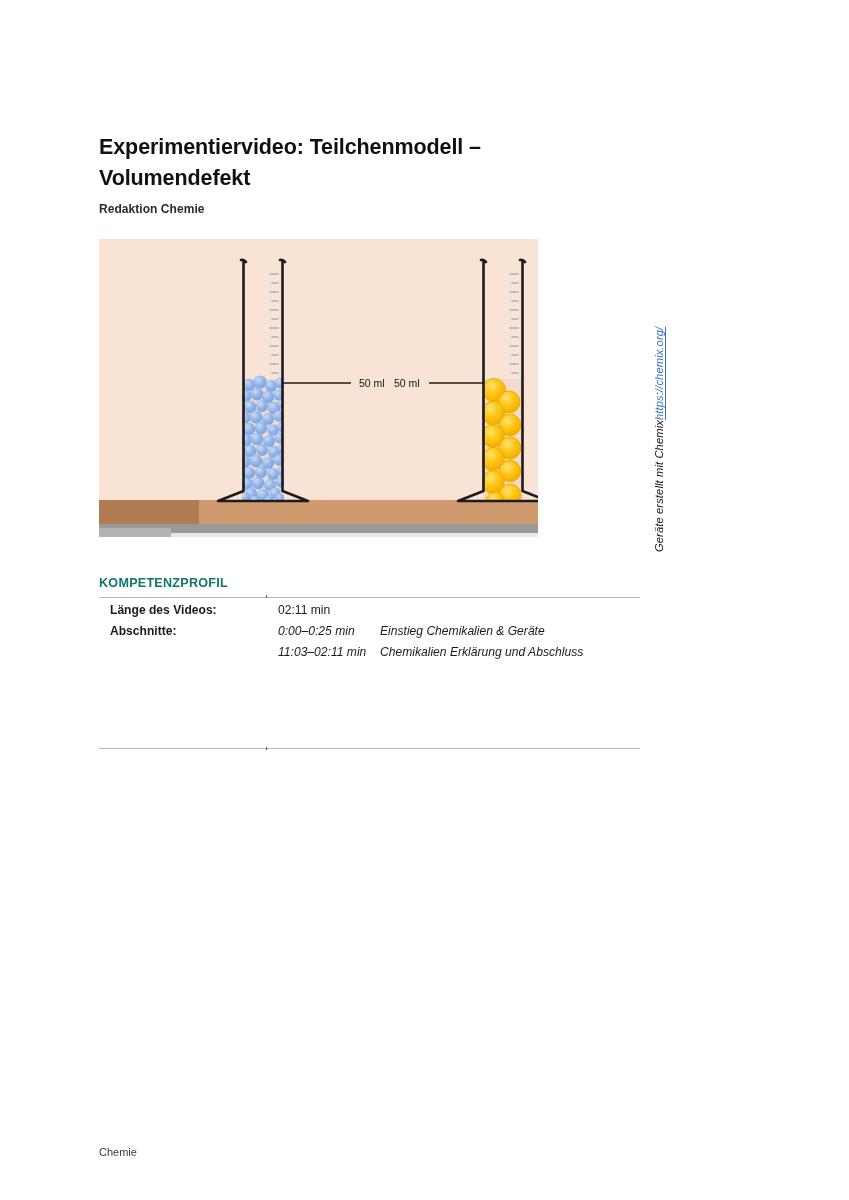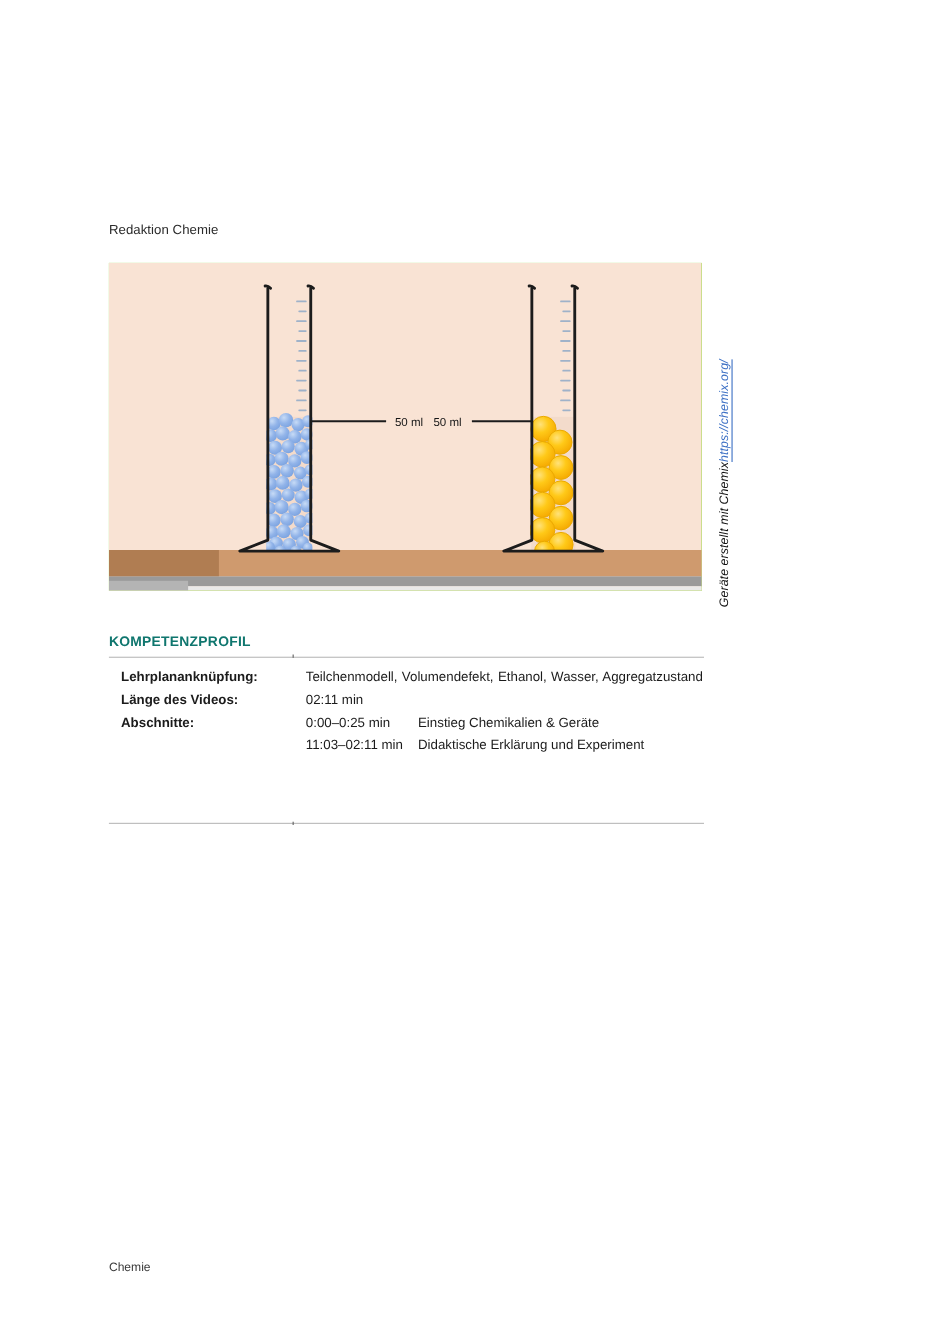--- a/index.html
+++ b/index.html
@@ -34,30 +34,31 @@
     letter-spacing: -0.1px;
     color: #111111;
   }
   .author {
     position: absolute;
     left: 99px;
     top: 202px;
     font-size: 12px;
     color: #2b2b2b;
     letter-spacing: 0.05px;
+    font-weight: bold;
   }
 
   
   .figure {
     position: absolute;
     left: 99px;
     top: 239px;
-    width: 539px;
+    width: 439px;
     height: 298px;
-    background: #84cc16;
+    background: #bef264;
     overflow: hidden;
   }
   .fig-svg { display:block; width:539px; height:298px; }
 
   
   .credit {
     position: absolute;
     left: 653px;
     top: 300px;
     height: 252px;
@@ -134,38 +135,39 @@
     background: #5f5f5f;
   }
   .rule-tick.t1 { top: 595px; }
   .rule-tick.t2 { top: 747px; }
 
   
   .seg {
     border-collapse: collapse;
     font-size: 12.1px;
   }
-  .seg td { padding: 0; line-height: 1.72; vertical-align: top; }
+  .seg td { padding: 0; line-height: 1.72; vertical-align: top; font-style: italic; }
   .seg td.time { width: 102px; white-space: nowrap; }
   .seg td.desc { white-space: nowrap; }
 
   
   .footer {
     position: absolute;
     left: 99px;
     top: 1146px;
     font-size: 11px;
     color: #3a3a3a;
   }
 </style>
 </head>
 <body>
 
 <div class="page">
 
+  <h1 class="title">Experimentiervideo: Teilchenmodell – Volumendefekt</h1>
   <div class="author">Redaktion Chemie</div>
 
   <div class="figure">
     <svg class="fig-svg" viewBox="0 0 539 298" xmlns="http://www.w3.org/2000/svg">
       <defs>
         <radialGradient id="ballG" cx="38%" cy="32%" r="72%">
           <stop offset="0%" stop-color="#ffe27a"></stop>
           <stop offset="45%" stop-color="#ffc918"></stop>
           <stop offset="100%" stop-color="#f5a800"></stop>
         </radialGradient>
@@ -322,40 +324,36 @@
       <a href="#">https://chemix.org/</a>
   </div>
 
   <div class="kp-heading">KOMPETENZPROFIL</div>
 
   <div class="rule-top"></div>
   <div class="rule-tick t1"></div>
 
   <table class="kp-table">
     <tbody>
-      <tr class="row-first">
-        <td class="label">Lehrplananknüpfung:</td>
-        <td class="value justify">Teilchenmodell, Volumendefekt, Ethanol, Wasser, Aggregatzustand</td>
-      </tr>
       <tr>
         <td class="label">Länge des Videos:</td>
         <td class="value">02:11 min</td>
       </tr>
       <tr>
         <td class="label">Abschnitte:</td>
         <td class="value">
           <table class="seg">
             <tbody>
               <tr>
                 <td class="time">0:00–0:25 min</td>
                 <td class="desc">Einstieg Chemikalien &amp; Geräte</td>
               </tr>
               <tr>
                 <td class="time">11:03–02:11 min</td>
-                <td class="desc">Didaktische Erklärung und Experiment</td>
+                <td class="desc">Chemikalien Erklärung und Abschluss</td>
               </tr>
             </tbody>
           </table>
         </td>
       </tr>
     </tbody>
   </table>
 
   <div class="rule-bot"></div>
   <div class="rule-tick t2"></div>

